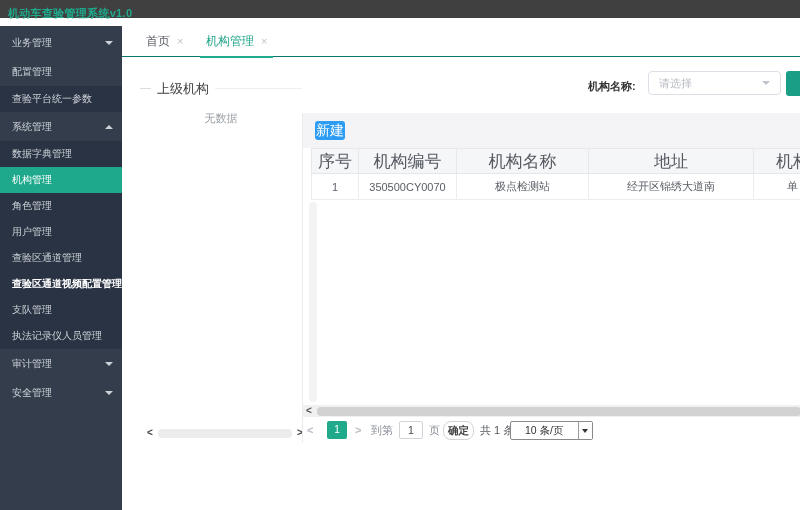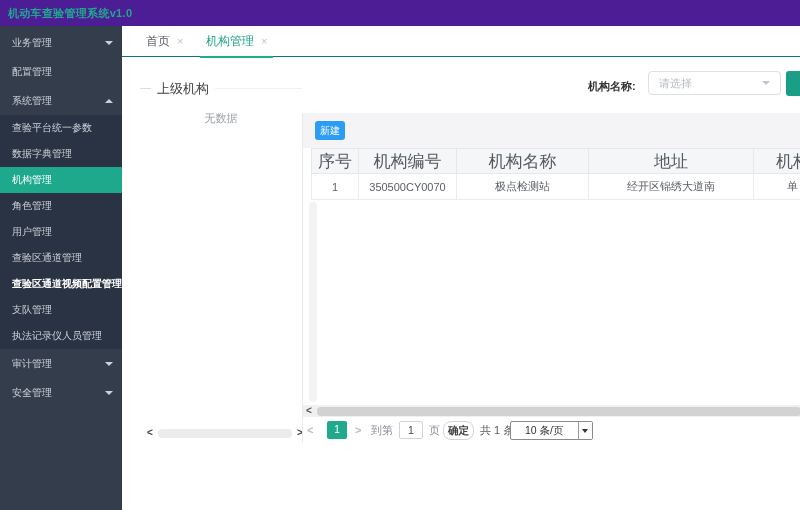--- a/index.html
+++ b/index.html
@@ -1,21 +1,21 @@
 <!DOCTYPE html>
 <html><head>
 <meta charset="utf-8">
 <style>
   * { margin:0; padding:0; box-sizing:border-box; }
   html,body { background:#fff; }
   body { font-family:"Liberation Sans","DejaVu Sans",sans-serif; }
   #screen { position:relative; width:800px; height:510px; background:#fff; overflow:hidden; }
 
   
-  .topbar { position:absolute; left:0; top:0; width:800px; height:26px; background:#4c1d95; }
+  .topbar { position:absolute; left:0; top:0; width:800px; height:18px; background:#404040; }
   .topbar .title { position:absolute; left:8px; top:0; line-height:26px; font-size:11px; color:#1fa98c; font-weight:bold; letter-spacing:.3px; }
 
   
   .sidebar { position:absolute; left:0; top:26px; width:122px; height:484px; background:#343d4c; padding-top:2px; }
   .s-item { position:relative; height:29px; line-height:29px; padding-left:12px; font-size:10px; color:#cdd2d9; cursor:pointer; white-space:nowrap; }
   .s-item.sub { height:26px; line-height:26px; background:#2a3343; }
   .s-item.sub.active { background:#1fa98c; color:#fff; }
   .s-item.sub.hl { color:#ffffff; font-weight:bold; }
   .caret { position:absolute; right:9px; top:50%; width:0; height:0; border-left:4px solid transparent; border-right:4px solid transparent; }
   .caret.down { border-top:4px solid #cdd2d9; margin-top:-2px; }
@@ -44,21 +44,21 @@
   .legend .line { flex:1; height:1px; background:#efefef; }
   .tree .empty { margin-top:14px; text-align:center; font-size:11px; color:#9aa0a6; }
   .tree-hscroll { position:absolute; left:144px; top:427px; width:162px; height:12px; display:flex; align-items:center; }
   .tree-hscroll .arr { width:12px; font-size:10px; font-weight:bold; color:#444; text-align:center; cursor:pointer; line-height:12px; }
   .tree-hscroll .track { flex:1; height:9px; background:#ececec; border-radius:4px; margin:0 2px; cursor:pointer; }
   .tree-hscroll .thumb { width:100%; height:9px; background:#c7c7c7; border-radius:4px; cursor:grab; }
 
   
   .tpanel { position:absolute; left:302px; top:113px; width:498px; height:330px; background:#fff; border-left:1px solid #ebebeb; overflow:hidden; }
   .toolbar { height:35px; background:#f4f4f6; position:relative; }
-  .btn-new { position:absolute; left:12px; top:8px; width:30px; height:19px; background:#2d9cf4; color:#fff; font-size:10px; border:none; border-radius:3px; cursor:pointer; line-height:19px; text-align:center; padding:0; }
+  .btn-new { position:absolute; left:12px; top:8px; width:30px; height:19px; background:#2d9cf4; color:#fff; font-size:14px; border:none; border-radius:3px; cursor:pointer; line-height:19px; text-align:center; padding:0; }
   table.grid { border-collapse:collapse; table-layout:fixed; width:538px; margin-left:8px; }
   table.grid th { height:25px; background:#f5f6f8; border:1px solid #e6e7eb; font-size:17px; font-weight:normal; color:#555a61; text-align:center; }
   table.grid td { height:26px; background:#fff; border:1px solid #ebecee; font-size:11px; color:#5a5e66; text-align:center; }
   table.grid .c5h { text-align:left; padding-left:22px; }
   table.grid .c5c { text-align:left; padding-left:33px; }
   .vstrip { position:absolute; left:6px; top:89px; width:8px; height:200px; background:#f3f3f4; border-radius:4px; cursor:grab; }
   .tbl-hscroll { position:absolute; left:0; top:292px; width:498px; height:12px; background:#f0f0f0; }
   .tbl-hscroll .arr { position:absolute; left:3px; top:0; line-height:12px; font-size:10px; font-weight:bold; color:#555; cursor:pointer; }
   .tbl-hscroll .thumb { position:absolute; left:14px; top:1.5px; width:484px; height:9px; background:#d2d2d2; border-radius:4px; cursor:grab; }
 
@@ -83,22 +83,22 @@
 
 <div id="screen">
 
   <div class="topbar">
     <span class="title">机动车查验管理系统v1.0</span>
   </div>
 
   <div class="sidebar">
     <div class="s-item"><span>业务管理</span><span class="caret down"></span></div>
     <div class="s-item"><span>配置管理</span></div>
+    <div class="s-item sub"><span>查验平台统一参数</span></div>
     <div class="s-item"><span>系统管理</span><span class="caret up"></span></div>
-    <div class="s-item sub"><span>查验平台统一参数</span></div>
     <div class="s-item sub"><span>数据字典管理</span></div>
     <div class="s-item sub active"><span>机构管理</span></div>
     <div class="s-item sub"><span>角色管理</span></div>
     <div class="s-item sub"><span>用户管理</span></div>
     <div class="s-item sub"><span>查验区通道管理</span></div>
     <div class="s-item sub hl"><span>查验区通道视频配置管理</span></div>
     <div class="s-item sub"><span>支队管理</span></div>
     <div class="s-item sub"><span>执法记录仪人员管理</span></div>
     <div class="s-item"><span>审计管理</span><span class="caret down"></span></div>
     <div class="s-item"><span>安全管理</span><span class="caret down"></span></div>

